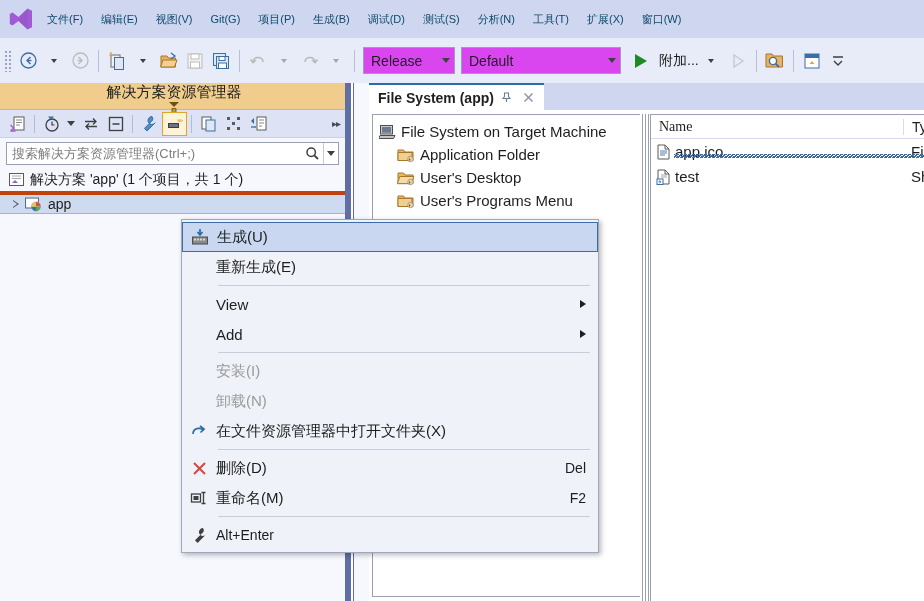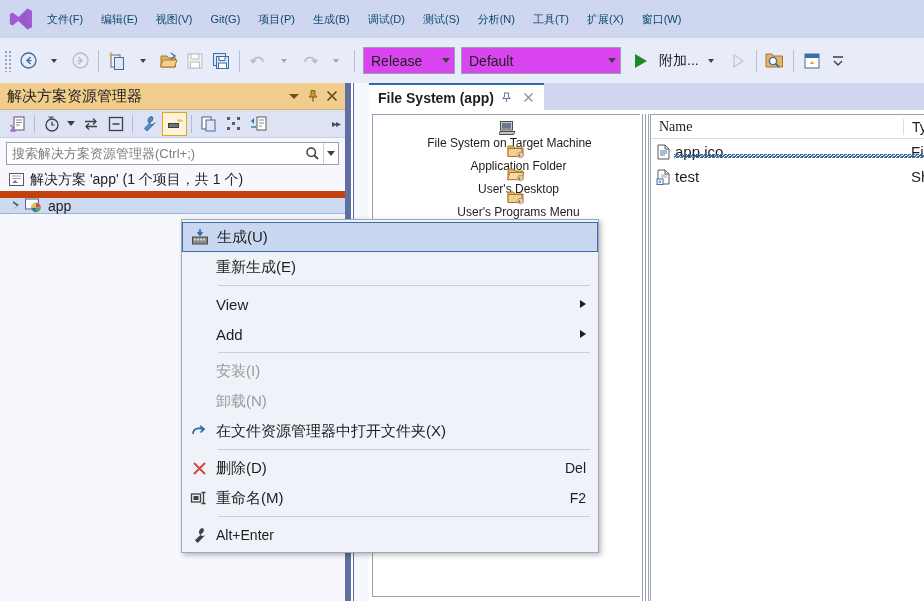--- a/index.html
+++ b/index.html
@@ -99,20 +99,21 @@
   
   .sol-panel {
     position: absolute; left: 0; top: 0; width: 345px; height: 518px;
     background: #f6f8fd;
   }
   .sol-header {
     height: 27px; background: #f0cd8c;
     display: flex; align-items: center;
     padding: 0 4px 0 7px;
     border-bottom: 1px solid #d9b46f;
+    flex-direction: column;
   }
   .sol-title {
     flex: 1; font-size: 15px; color: #1e1e1e; white-space: nowrap;
   }
   .hdr-btn {
     width: 19px; height: 19px;
     display: flex; align-items: center; justify-content: center;
     cursor: default;
   }
   .hdr-caret {
@@ -170,21 +171,21 @@
   .tree-row {
     display: flex; align-items: center;
     height: 23px;
     padding-left: 8px;
     white-space: nowrap;
     font-size: 14px; color: #1e1e1e;
     cursor: default;
   }
   .tree-row.selected {
     background: #cddaf0;
-    border-top: 7px solid #c2410c;
+    border-top: 4px solid #c2410c;
     border-bottom: 1px solid #9bb4dd;
   }
   .expander {
     width: 16px; display: flex; align-items: center; justify-content: center;
     cursor: default;
   }
   .tri-hollow {
     width: 8px; height: 9px;
     position: relative;
   }
@@ -245,25 +246,24 @@
   }
   .fs-tree {
     position: absolute; left: 3px; top: 4px; width: 268px; height: 483px;
     background: #ffffff;
     border: 1px solid #9aa0b4;
     border-right: none;
     padding-top: 5px;
   }
   .fs-row {
     display: flex; align-items: center;
-    height: 23px; font-size: 12px; color: #1e1e1e;
+    height: 23px; font-size: 15px; color: #1e1e1e;
     padding-left: 6px;
     white-space: nowrap;
     cursor: default;
-    flex-direction: column;
   }
   .fs-row.child { padding-left: 24px; }
 
   .fs-splitter {
     position: absolute; left: 273px; top: 4px; width: 9px; height: 497px;
     background: #ffffff;
     cursor: col-resize;
   }
   .fs-splitter i {
     position: absolute; top: 0; height: 100%; width: 1px; background: #9aa0b4;

